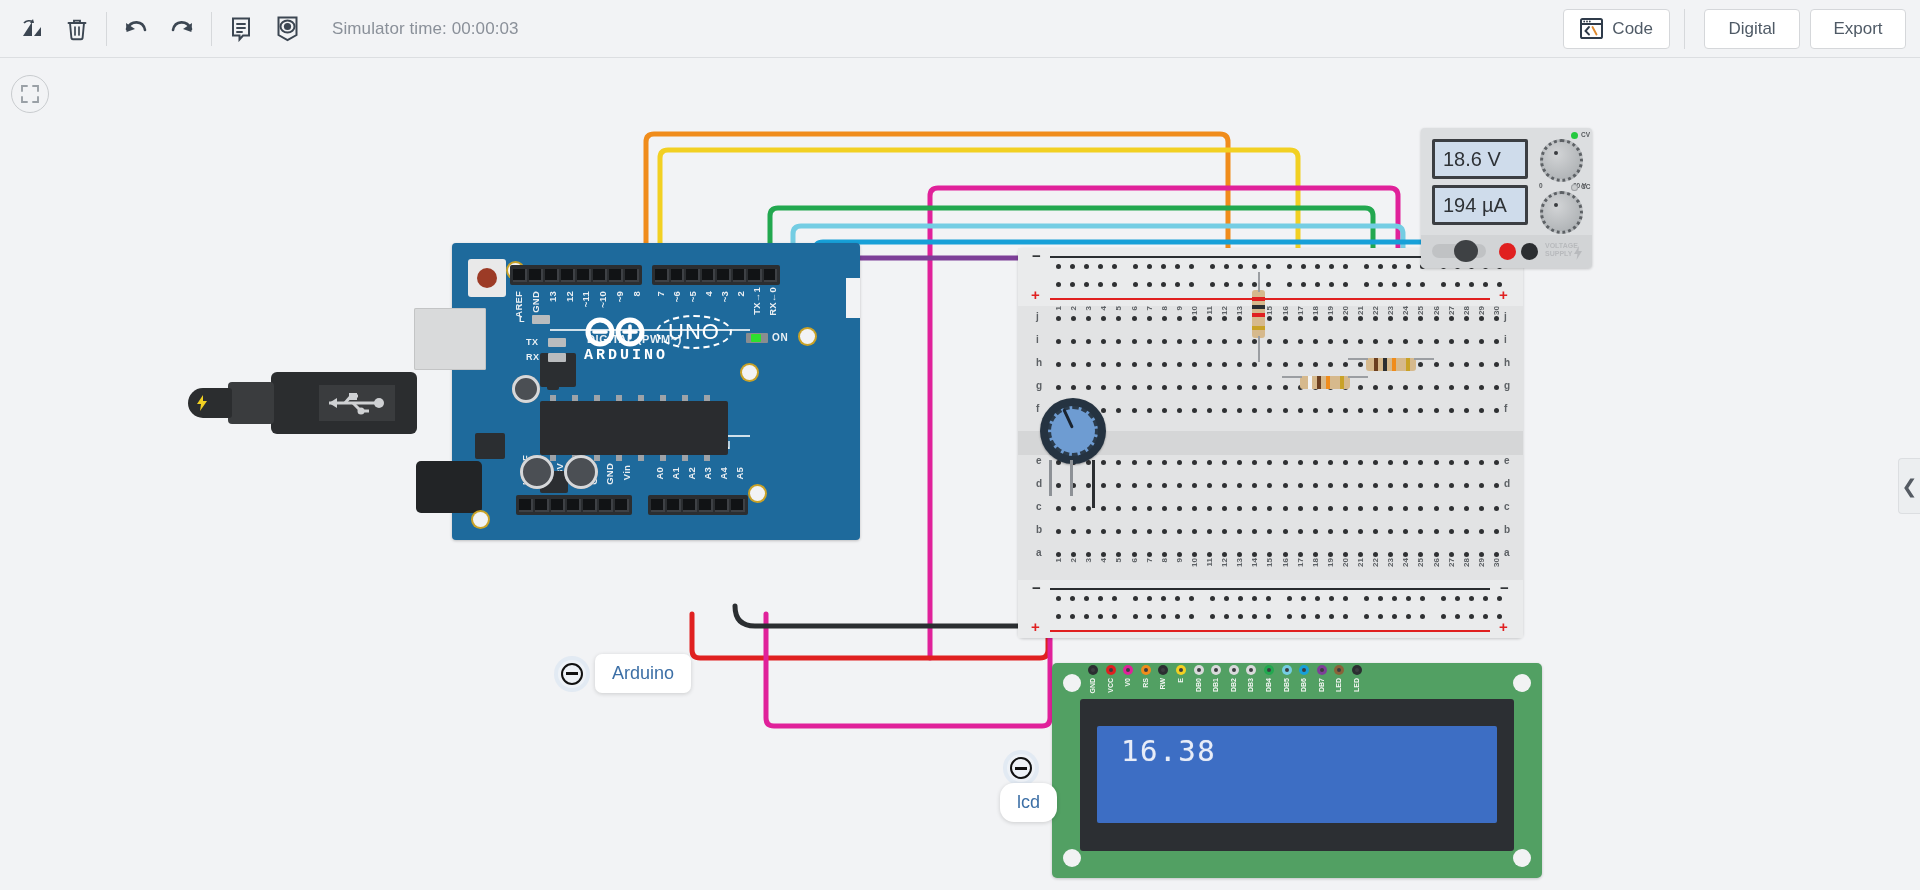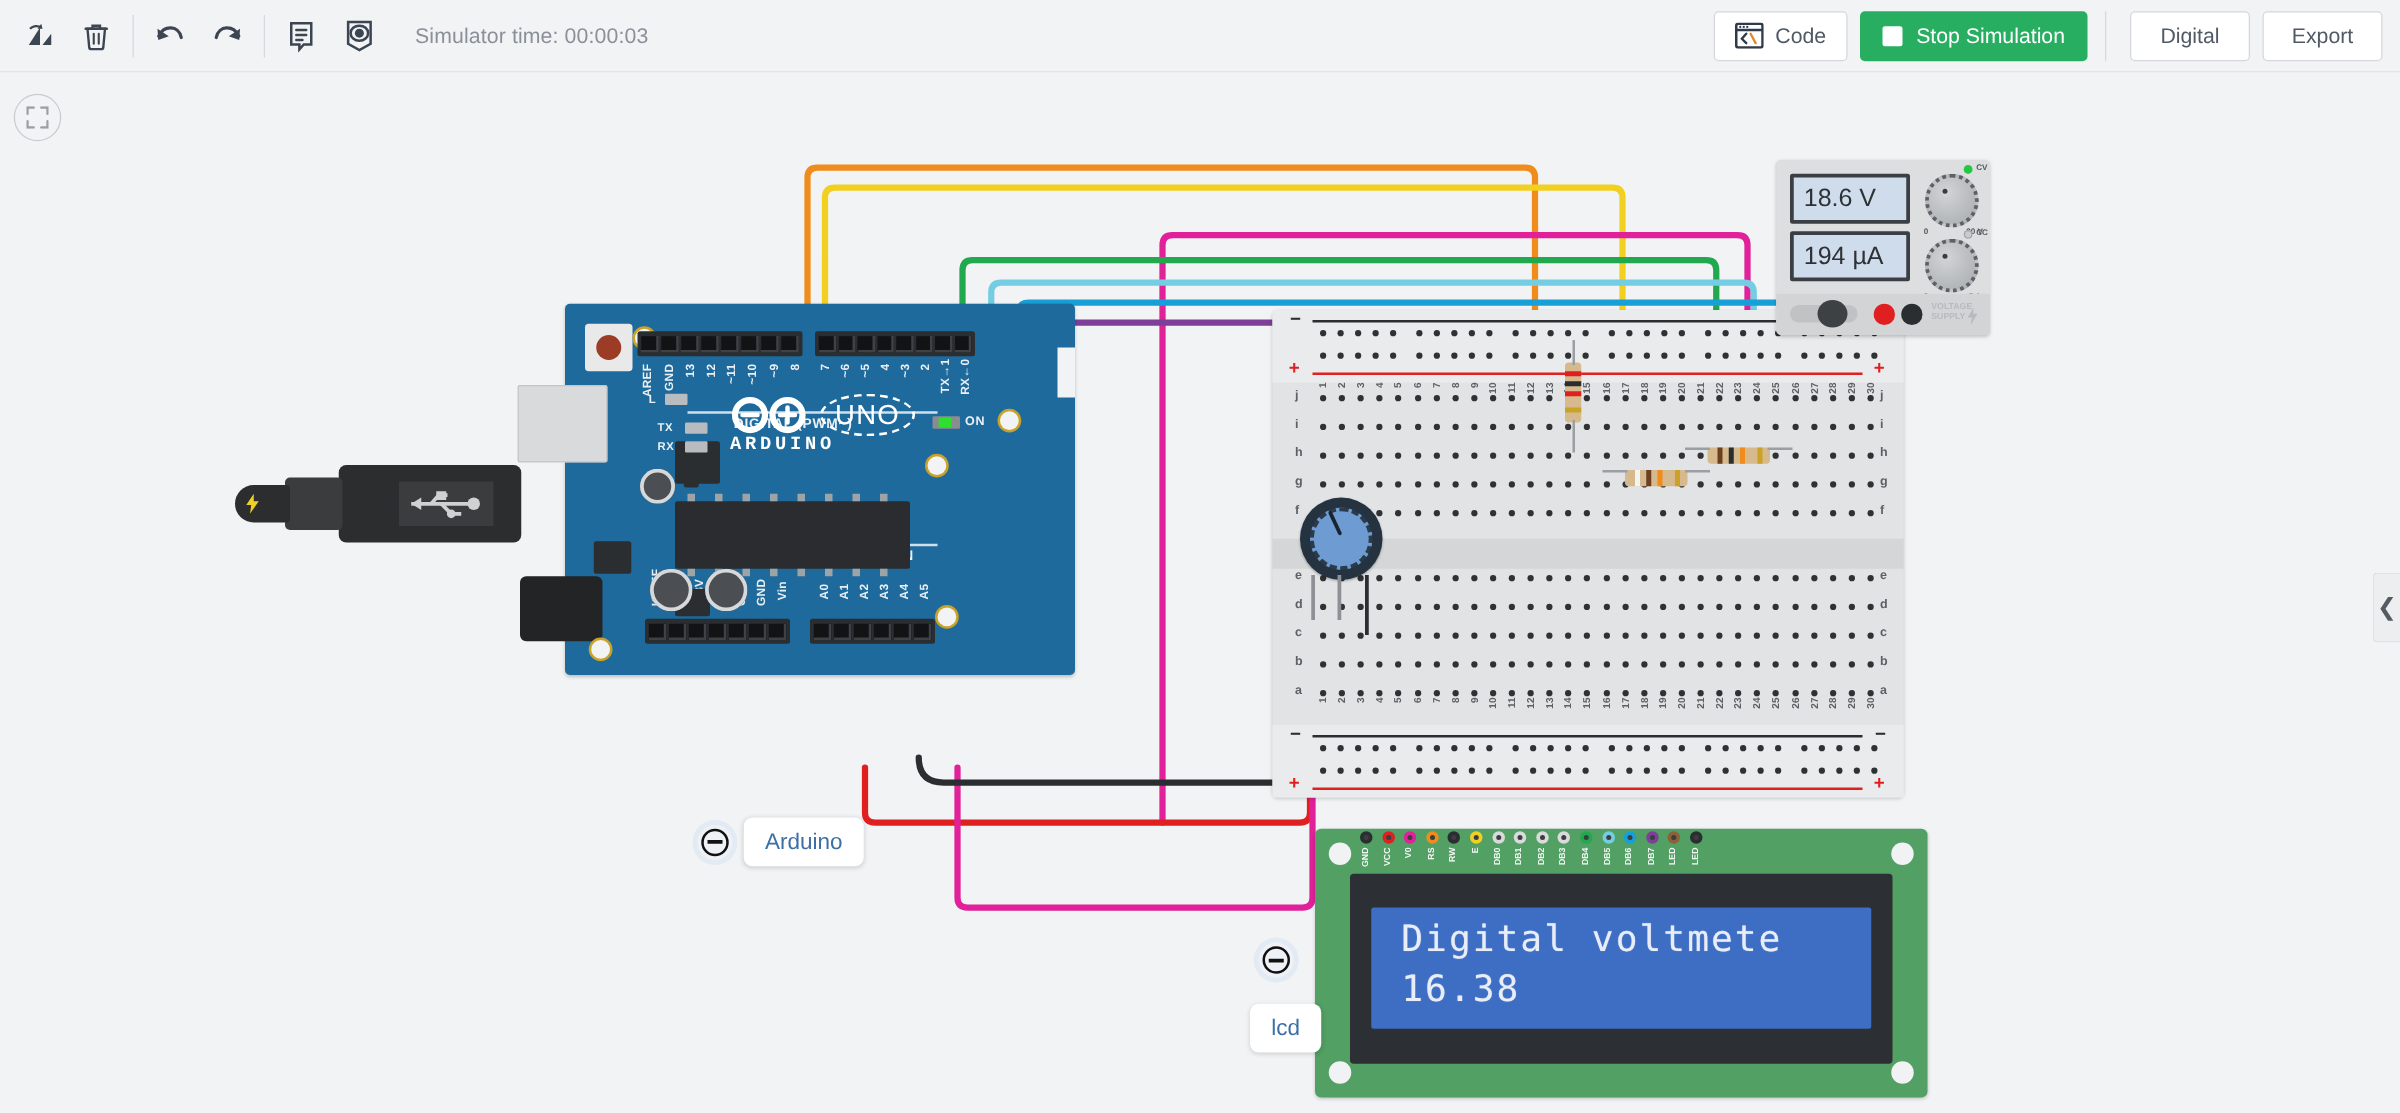--- a/index.html
+++ b/index.html
@@ -293,24 +293,20 @@
       <svg width="23" height="21" viewBox="0 0 23 21">
         <rect x="1" y="1" width="21" height="19" rx="1.6" fill="none" stroke="#2f3b4a" stroke-width="2"></rect>
         <path d="M1 6 H22" stroke="#2f3b4a" stroke-width="2"></path>
         <circle cx="4.2" cy="3.5" r=".9" fill="#2f3b4a"></circle>
         <circle cx="7" cy="3.5" r=".9" fill="#2f3b4a"></circle>
         <circle cx="9.8" cy="3.5" r=".9" fill="#2f3b4a"></circle>
         <path d="M9 9 L5.5 13 L9 16.5" stroke="#2f3b4a" stroke-width="1.9" fill="none" stroke-linecap="round"></path>
         <path d="M12.5 9 L16.5 16.5" stroke="#e08a2e" stroke-width="1.9" stroke-linecap="round"></path>
       </svg>
       <span>Code</span>
-    </div>
-    <div class="btn-green">
-      <span class="stop-square"></span>
-      <span>Stop Simulation</span>
     </div>
     <div class="tb-divider-v"></div>
     <div class="btn-outline">
       <span>Digital</span>
     </div>
     <div class="btn-outline">
       <span>Export</span>
     </div>
   </div>
 </div>
@@ -1129,21 +1125,20 @@
         <div class="lcd-pin" style="background: rgb(138, 98, 57);">
           <span class="lcd-pin-lbl">LED</span>
         </div>
         <div class="lcd-pin" style="background: rgb(43, 46, 49);">
           <span class="lcd-pin-lbl">LED</span>
         </div>
       </div>
 
     <div class="lcd-screen">
       <div class="lcd-glass">
-        <div class="lcd-line">Digital voltmete</div>
         <div class="lcd-line">16.38</div>
       </div>
     </div>
   </div>
 
   <div class="psu">
     <div class="psu-disp" style="top:11px;">18.6 V</div>
     <div class="psu-disp" style="top:57px;">194 µA</div>
 
     <div class="psu-knob" style="left:119px; top:11px;"></div>
@@ -1183,18 +1178,18 @@
       <span>Arduino</span>
     </div>
   </div>
 
   <div class="clabel" style="left:1000px; top:696px; flex-direction:column; align-items:flex-start;">
     <div class="clabel-btn" style="margin-left:7px;">
       <div class="minus-circle">
         <div class="minus-bar"></div>
       </div>
     </div>
-    <div class="clabel-bubble bub-top" style="margin-top:21px;">
+    <div class="clabel-bubble bub-top" style="margin-top:1px;border-radius:14px;">
       <span>lcd</span>
     </div>
   </div>
 
 </div>
 
 </body></html>

